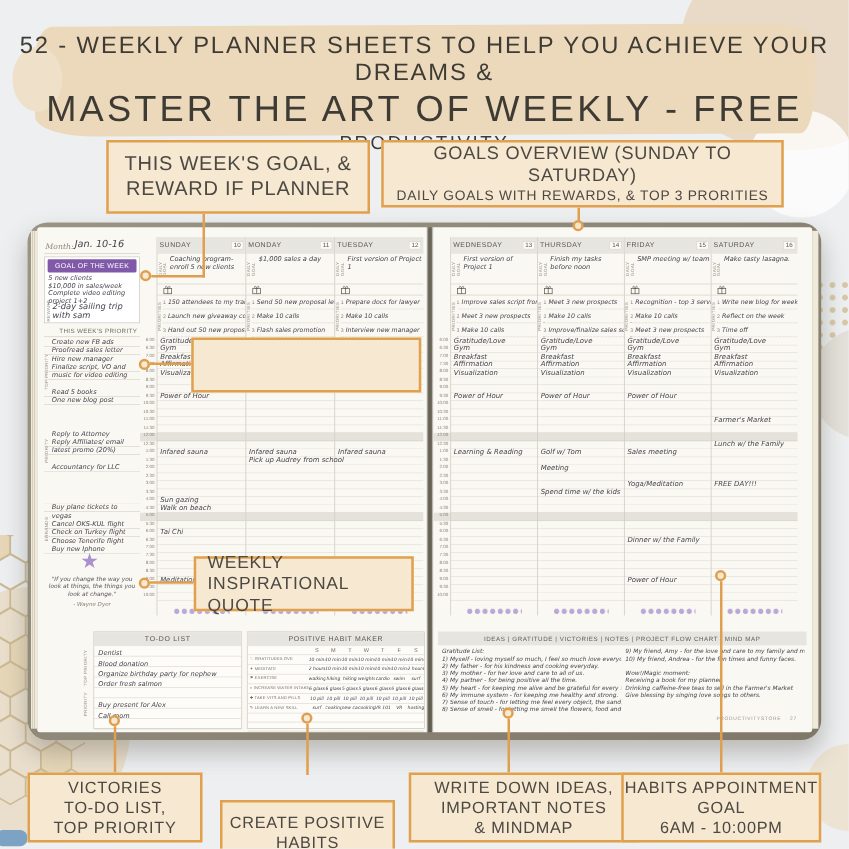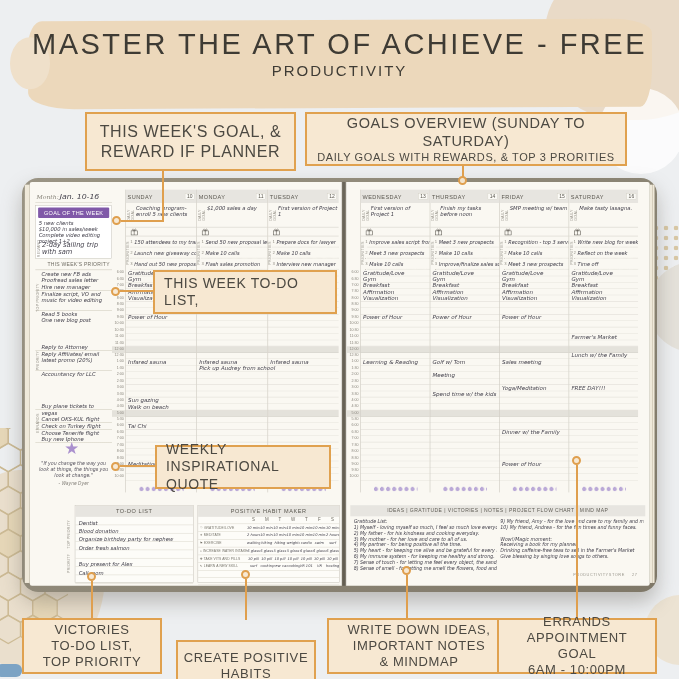--- a/index.html
+++ b/index.html
@@ -189,21 +189,22 @@
       <polygon points="51,166 63.2,173 63.2,187 51,194 38.8,187 38.8,173" fill="#e6d7b8" stroke="#ccba94" stroke-width="1.2"></polygon>
       <polygon points="14.25,187.5 26.45,194.5 26.45,208.5 14.25,215.5 2.0500000000000007,208.5 2.0500000000000007,194.5" fill="none" stroke="#ccba94" stroke-width="1.2"></polygon>
       <polygon points="38.75,187.5 50.95,194.5 50.95,208.5 38.75,215.5 26.55,208.5 26.55,194.5" fill="#e6d7b8" stroke="#ccba94" stroke-width="1.2"></polygon>
       <polygon points="63.25,187.5 75.45,194.5 75.45,208.5 63.25,215.5 51.05,208.5 51.05,194.5" fill="none" stroke="#ccba94" stroke-width="1.2"></polygon>
     </svg>
 
   <div id="header-band">
       <div class="smear"></div>
     </div>
   <div id="header-text">
-    <div id="hdr2">MASTER THE ART OF ACHIEVE - FREE</div>
+    <div id="hdr1">52 - WEEKLY PLANNER  SHEETS TO HELP YOU ACHIEVE YOUR DREAMS &amp;</div>
+    <div id="hdr2">MASTER THE ART OF WEEKLY - FREE</div>
     <div id="hdr3">PRODUCTIVITY</div>
   </div>
 
   <div id="book">
     <div id="book-inner">
       <div class="page-edge" id="edge-left"></div>
       <div class="page-edge" id="edge-right"></div>
 
       <div class="page" id="page-left">
         <div id="month-cell">
@@ -993,38 +994,37 @@
 
   <div class="callout" id="co-week-goal">
     <div>THIS WEEK'S GOAL, &amp;</div>
     <div>REWARD IF PLANNER</div>
   </div>
   <div class="callout" id="co-week-overview">
     <div class="t1">GOALS OVERVIEW (SUNDAY TO SATURDAY)</div>
     <div class="t2">DAILY GOALS WITH REWARDS, &amp; TOP 3 PRORITIES</div>
   </div>
   <div class="callout" id="co-todo">
-    <div>THIS WEEK TO-DO LIST,</div>
   </div>
   <div class="callout" id="co-quote">
     <div>WEEKLY INSPIRATIONAL</div>
     <div>QUOTE</div>
   </div>
   <div class="callout bottom" id="co-personal">
     <div>VICTORIES</div>
     <div>TO-DO LIST,</div>
     <div>TOP PRIORITY</div>
   </div>
   <div class="callout bottom" id="co-habits">
     <div>CREATE POSITIVE</div>
     <div>HABITS</div>
   </div>
   <div class="callout bottom" id="co-ideas">
     <div>WRITE DOWN IDEAS,</div>
     <div>IMPORTANT NOTES</div>
     <div>&amp; MINDMAP</div>
   </div>
   <div class="callout bottom" id="co-appts">
-    <div>ERRANDS APPOINTMENT</div>
+    <div>HABITS APPOINTMENT</div>
     <div>GOAL</div>
     <div>6AM - 10:00PM</div>
   </div>
 </div>
 
 </body></html>

